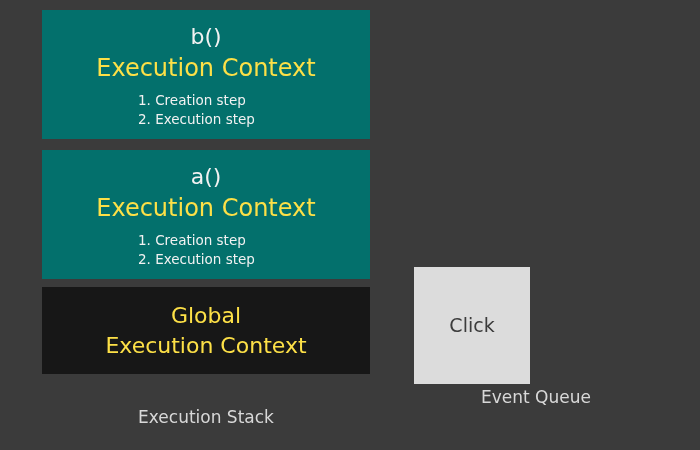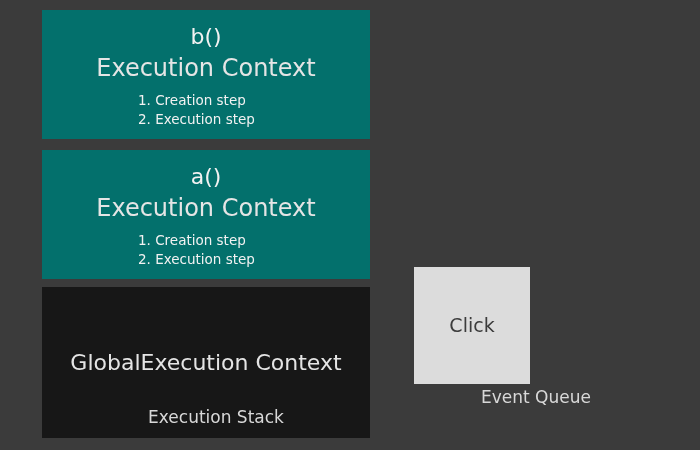--- a/index.html
+++ b/index.html
@@ -49,21 +49,21 @@
   .frame-fn {
     text-align: center;
     color: #f2f2f2;
     font-size: 22px;
     line-height: 30px;
     font-weight: 400;
   }
 
   .frame-title {
     text-align: center;
-    color: #e5e5e5;
+    color: #fde047;
     font-size: 24px;
     line-height: 33px;
     font-weight: 400;
   }
 
   .frame-title.small {
     font-size: 22px;
     line-height: 30px;
   }
 
@@ -76,23 +76,23 @@
   }
 
   .steps li {
     color: #f2f2f2;
     font-size: 13.5px;
     line-height: 19px;
     white-space: nowrap;
   }
 
   .global-inner {
-    height: 151px;
+    height: 87px;
     display: flex;
-    flex-direction: row;
+    flex-direction: column;
     align-items: center;
     justify-content: center;
   }
 
   
   .queue-col {
     position: absolute;
     left: 414px;
     top: 267px;
     display: flex;
@@ -121,21 +121,21 @@
   .caption {
     position: absolute;
     color: #d8d8d8;
     font-size: 17px;
     line-height: 23px;
     text-align: center;
     white-space: nowrap;
   }
 
   .caption.stack-caption {
-    left: 52px;
+    left: 42px;
     top: 406px;
     width: 328px;
   }
 
   .caption.queue-caption {
     left: 414px;
     top: 386px;
     width: 244px;
   }
 

